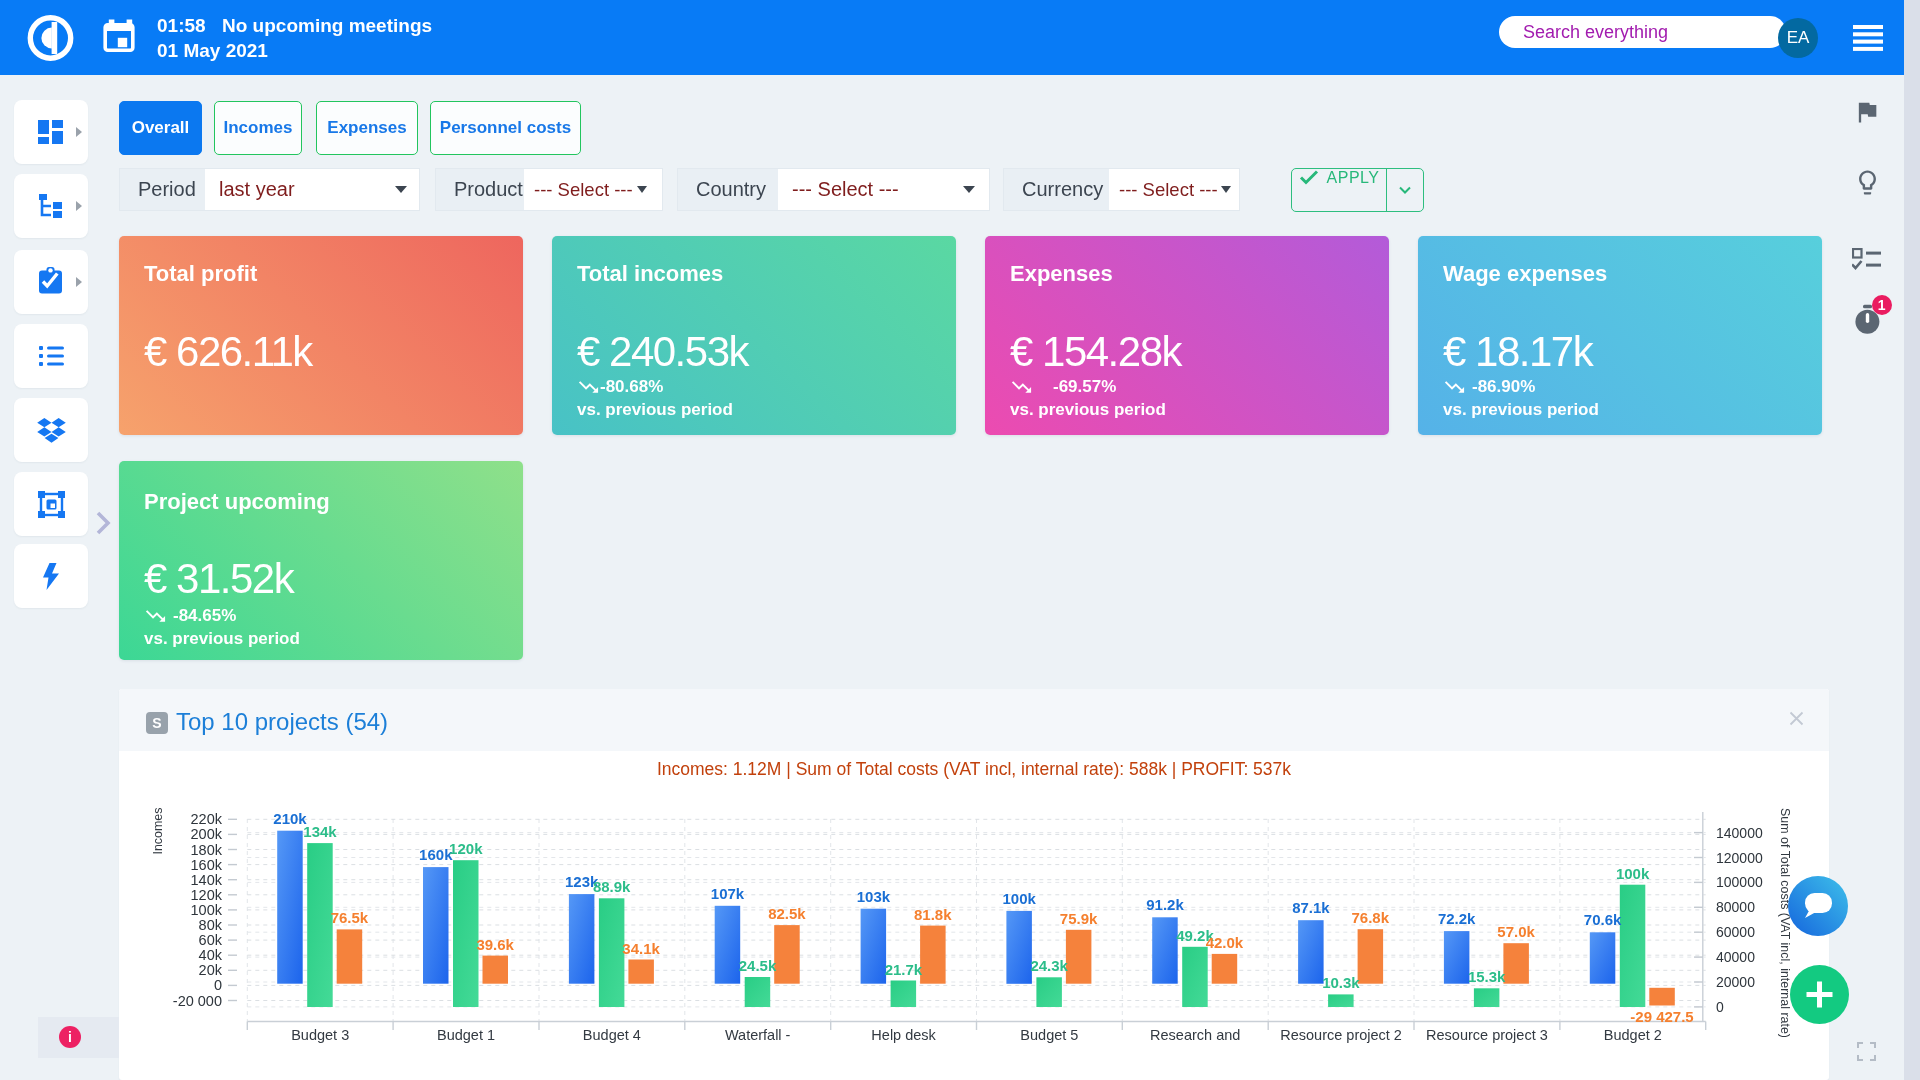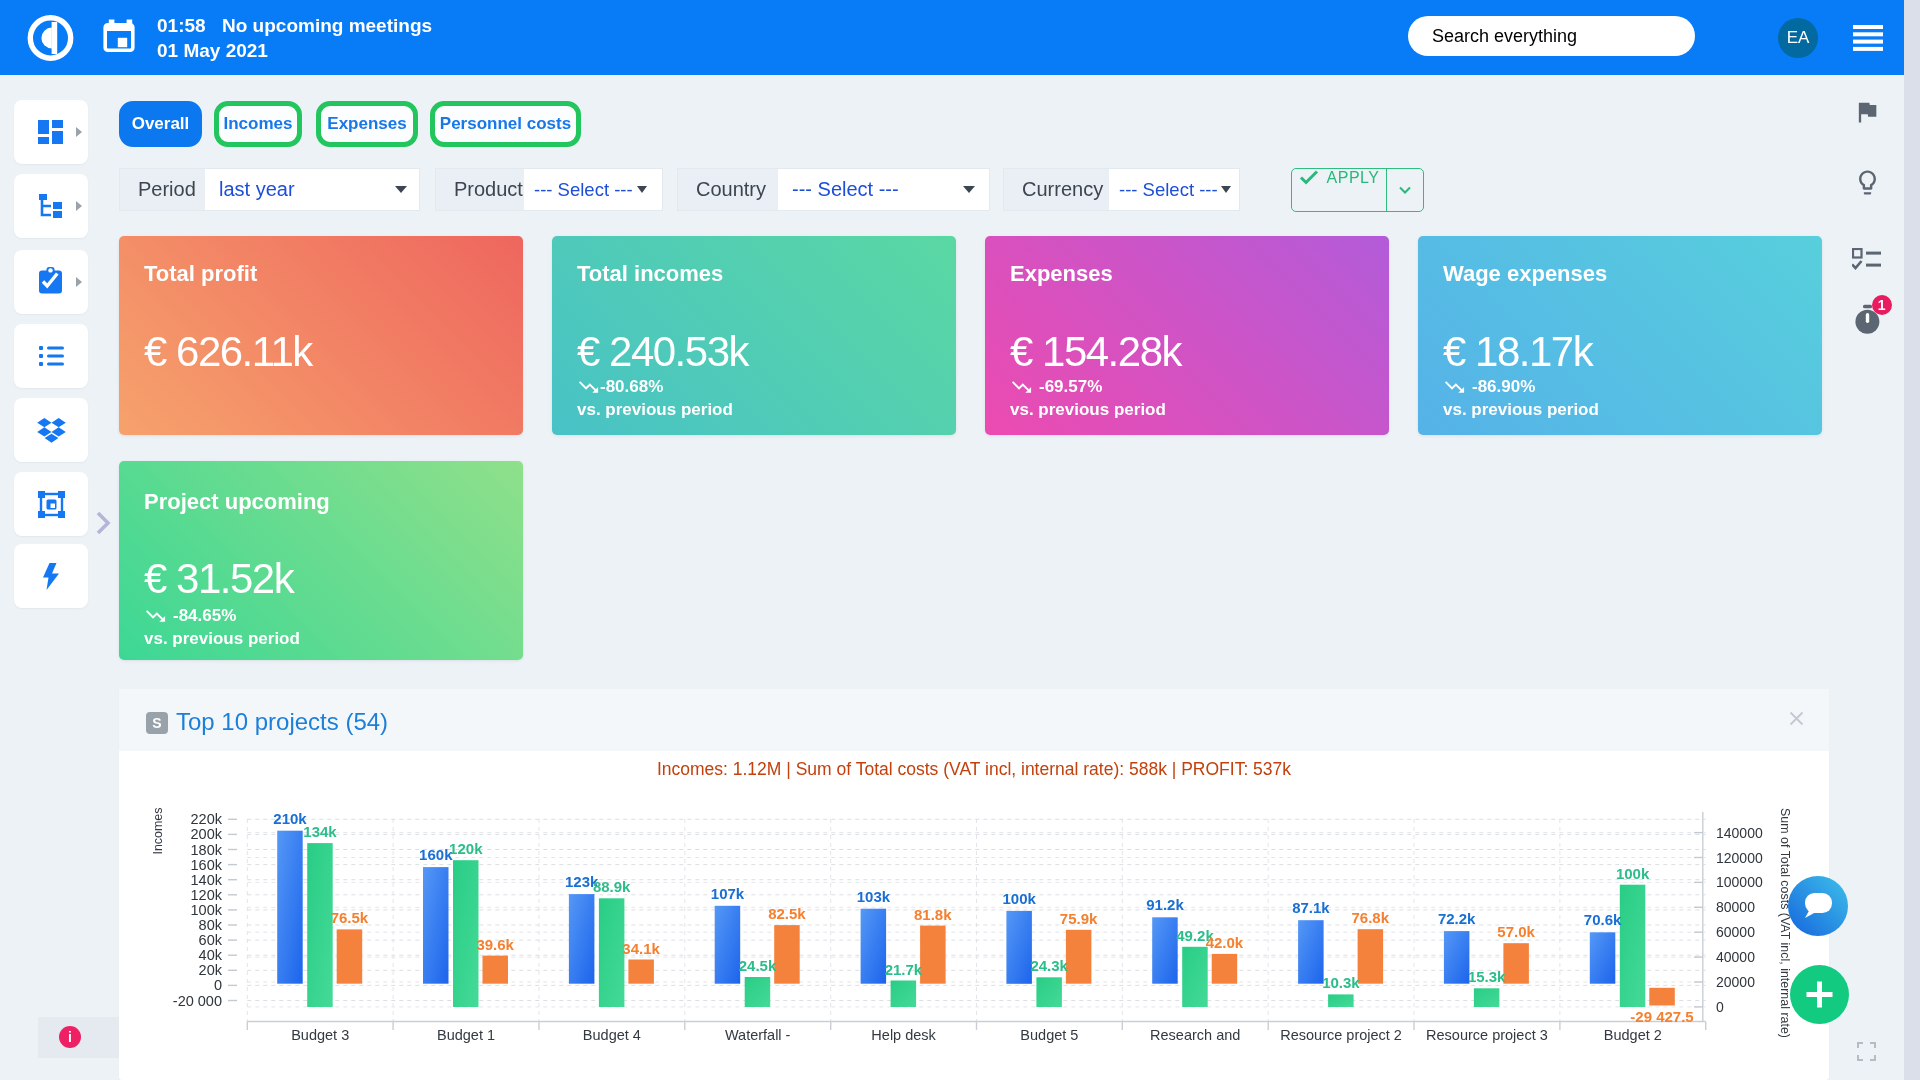--- a/index.html
+++ b/index.html
@@ -1,23 +1,23 @@
 <!DOCTYPE html>
 <html><head><meta charset="utf-8"><title>Dashboard</title>
 <style>
 *{margin:0;padding:0;box-sizing:border-box}
 html,body{width:1920px;height:1080px;overflow:hidden;font-family:"Liberation Sans",sans-serif;background:#edf2f6}
 .abs{position:absolute}
 #topbar{position:absolute;left:0;top:0;width:1920px;height:75px;background:#087bf6}
 .white{color:#fff}
 .scard{position:absolute;left:14px;width:74px;height:64px;background:#fff;border-radius:8px;box-shadow:0 1px 2px rgba(40,60,90,.06)}
-.tab{position:absolute;top:101px;height:46px;border-radius:14px;font-size:17px;font-weight:bold;color:#1878e8;background:#fbfdfe;border:5px solid #22c55e;display:flex;align-items:center;justify-content:center}
+.tab{position:absolute;top:101px;height:54px;border-radius:5px;font-size:17px;font-weight:bold;color:#1878e8;background:#fbfdfe;border:1px solid #22c55e;display:flex;align-items:center;justify-content:center}
 .fgroup{position:absolute;top:168px;height:43px;background:#e9eff4;border:1px solid #e2e9ef;display:flex;align-items:center}
 .flabel{font-size:20px;color:#3c4550;padding:0 18px}
-.fselect{background:#fff;height:100%;display:flex;align-items:center;font-size:20px;color:#1d4ed8;position:relative;white-space:nowrap}
+.fselect{background:#fff;height:100%;display:flex;align-items:center;font-size:20px;color:#7f1d1d;position:relative;white-space:nowrap}
 .caret{width:0;height:0;border-left:6px solid transparent;border-right:6px solid transparent;border-top:7px solid #3c4550;display:inline-block;margin-left:14px}
 .kpi{position:absolute;width:404px;border-radius:5px;color:#fff;box-shadow:0 1px 3px rgba(50,70,100,.10)}
 .kpi .t{position:absolute;left:25px;top:25px;font-size:22px;font-weight:bold}
 .kpi .v{position:absolute;left:25px;top:92px;font-size:42px;font-weight:normal;letter-spacing:-1.5px}
 .kpi .p{position:absolute;left:25px;top:141px;font-size:17px;font-weight:bold}
 .kpi .vs{position:absolute;left:25px;top:164px;font-size:17px;font-weight:bold}
 </style></head>
 <body>
 
 <div id="topbar"></div>
@@ -29,21 +29,21 @@
 <svg class="abs" style="left:103px;top:18px" width="32" height="38" viewBox="0 0 32 38">
  <rect x="2.2" y="6.8" width="27.6" height="25.4" rx="2.5" fill="none" stroke="#fff" stroke-width="3.6"></rect>
  <rect x="2.2" y="6.8" width="27.6" height="6.2" fill="#fff"></rect>
  <rect x="5.8" y="1.5" width="5.6" height="8" fill="#fff"></rect>
  <rect x="23.6" y="1.5" width="5.6" height="8" fill="#fff"></rect>
  <rect x="14.8" y="19.8" width="9.4" height="9.4" fill="#fff"></rect>
 </svg>
 <div class="abs white" style="left:157px;top:15px;font-size:19px;font-weight:bold">01:58</div>
 <div class="abs white" style="left:222px;top:15px;font-size:19px;font-weight:bold">No upcoming meetings</div>
 <div class="abs white" style="left:157px;top:40px;font-size:19px;font-weight:bold">01 May 2021</div>
-<div class="abs" style="left:1408px;top:16px;width:287px;height:40px;background:#fff;border-radius:22px;display:flex;align-items:center;padding-left:24px;font-size:18px;color:#000000">Search everything</div>
+<div class="abs" style="left:1499px;top:16px;width:287px;height:32px;background:#fff;border-radius:22px;display:flex;align-items:center;padding-left:24px;font-size:18px;color:#a21caf">Search everything</div>
 <div class="abs" style="left:1778px;top:18px;width:40px;height:40px;border-radius:50%;background:#0369a1;display:flex;align-items:center;justify-content:center;color:#fff;font-size:17px">EA</div>
 <svg class="abs" style="left:1853px;top:25px" width="30" height="26" viewBox="0 0 30 26">
  <rect x="0" y="0" width="30" height="4" fill="#fff"></rect>
  <rect x="0" y="7.3" width="30" height="4" fill="#fff"></rect>
  <rect x="0" y="14.6" width="30" height="4" fill="#fff"></rect>
  <rect x="0" y="21.9" width="30" height="4" fill="#fff"></rect>
 </svg>
 
 <div class="scard" style="top:100px">
     <svg style="position:absolute;left:24px;top:20px" width="26" height="24" viewBox="0 0 26 24">
@@ -152,21 +152,21 @@
  <div class="p"><svg width="23" height="14" viewBox="0 5 24 14" style="vertical-align:-2px">
         <path d="M16 18l2.29-2.29-4.88-4.88-4 4L2 7.41 3.41 6l6 6 4-4 6.3 6.29L22 12v6z" fill="#fff"></path>
       </svg><span style="">-80.68%</span></div>
     <div class="vs">vs. previous period</div>
 </div>
 <div class="kpi" style="left:985px;top:236px;height:199px;background:linear-gradient(45deg,#ec4bb0,#b35bd9)">
  <div class="t">Expenses</div>
     <div class="v">€ 154.28k</div>
  <div class="p"><svg width="23" height="14" viewBox="0 5 24 14" style="vertical-align:-2px">
         <path d="M16 18l2.29-2.29-4.88-4.88-4 4L2 7.41 3.41 6l6 6 4-4 6.3 6.29L22 12v6z" fill="#fff"></path>
-      </svg><span style="margin-left:6px">-69.57%</span></div>
+      </svg><span style="margin-left:20px">-69.57%</span></div>
     <div class="vs">vs. previous period</div>
 </div>
 <div class="kpi" style="left:1418px;top:236px;height:199px;background:linear-gradient(45deg,#55b2e8,#57cfdc)">
  <div class="t">Wage expenses</div>
     <div class="v">€ 18.17k</div>
  <div class="p"><svg width="23" height="14" viewBox="0 5 24 14" style="vertical-align:-2px">
         <path d="M16 18l2.29-2.29-4.88-4.88-4 4L2 7.41 3.41 6l6 6 4-4 6.3 6.29L22 12v6z" fill="#fff"></path>
       </svg><span style="margin-left:6px">-86.90%</span></div>
     <div class="vs">vs. previous period</div>
 </div>

